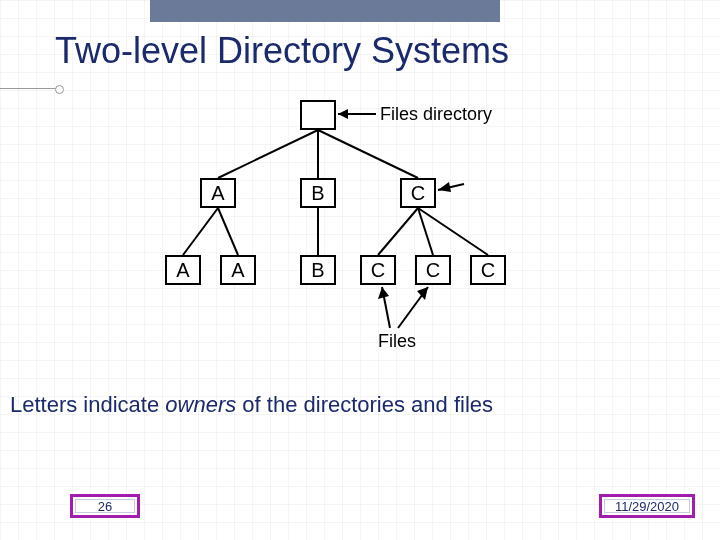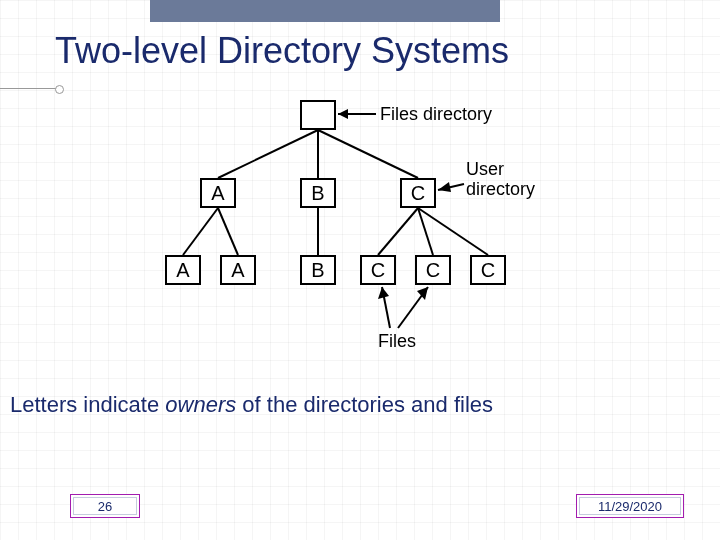--- a/index.html
+++ b/index.html
@@ -102,39 +102,39 @@
   .caption em { }
 
   .footer {
     position: absolute;
     bottom: 16px; left: 0; right: 0;
     height: 30px;
     z-index: 2;
   }
   .ftbox {
     position: absolute;
-    border: 1px solid #a21caf;
+    border: 3px solid #a21caf;
     background: #fff;
     display: flex;
     align-items: center;
     justify-content: center;
     font-size: 13px;
     color: #1a2a6c;
     height: 24px;
   }
   .ftbox::before {
     content: '';
     position: absolute;
     inset: 2px;
     border: 1px solid #c5ccdd;
     pointer-events: none;
   }
   .ft-page  { left: 70px;  width: 70px; }
   .ft-author{ left: 280px; width: 180px; }
-  .ft-date  { left: 576px; width: 108px; }
+  .ft-date  { left: 599px; width: 96px; }
 </style>
 </head>
 <body>
 
 <div class="grid-bg"></div>
 <div class="top-bar"></div>
 
 <div class="title">Two-level Directory Systems</div>
 <div class="title-accent"></div>
 
@@ -173,22 +173,20 @@
   <div class="node dirC">C</div>
 
   <div class="node fA1">A</div>
   <div class="node fA2">A</div>
   <div class="node fB1">B</div>
   <div class="node fC1">C</div>
   <div class="node fC2">C</div>
   <div class="node fC3">C</div>
 
   <div class="dlabel label-root">Files directory</div>
-  <div class="dlabel label-user" style="white-space:pre;">User
-directory</div>
   <div class="dlabel label-files">Files</div>
 </div>
 
 <div class="caption">
   <span>Letters indicate </span><em>owners</em><span> of the directories and files</span>
 </div>
 
 <div class="footer">
   <div class="ftbox ft-page">26</div>
   <div class="ftbox ft-date">11/29/2020</div>

